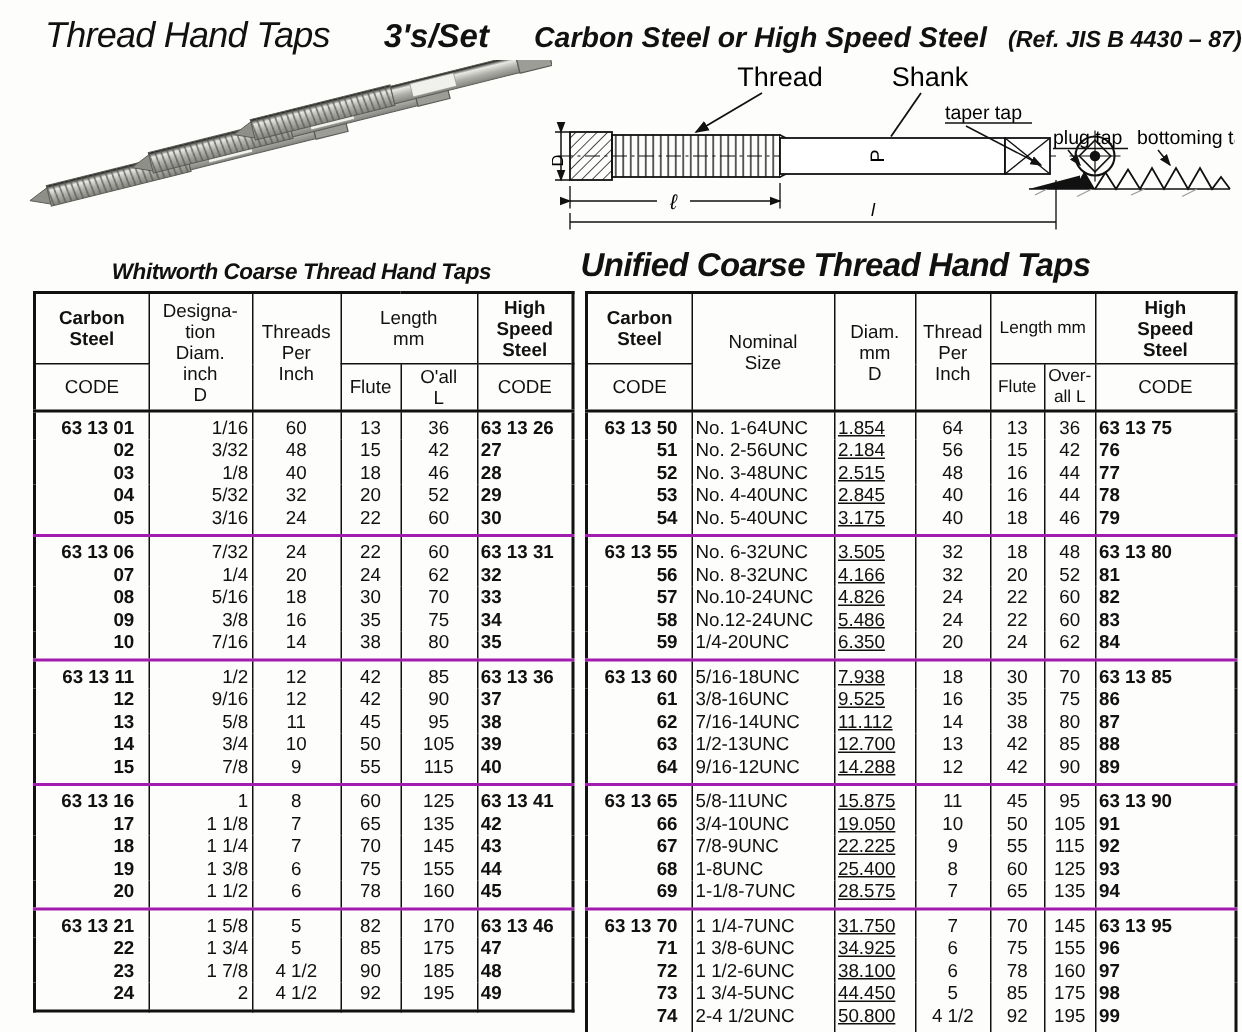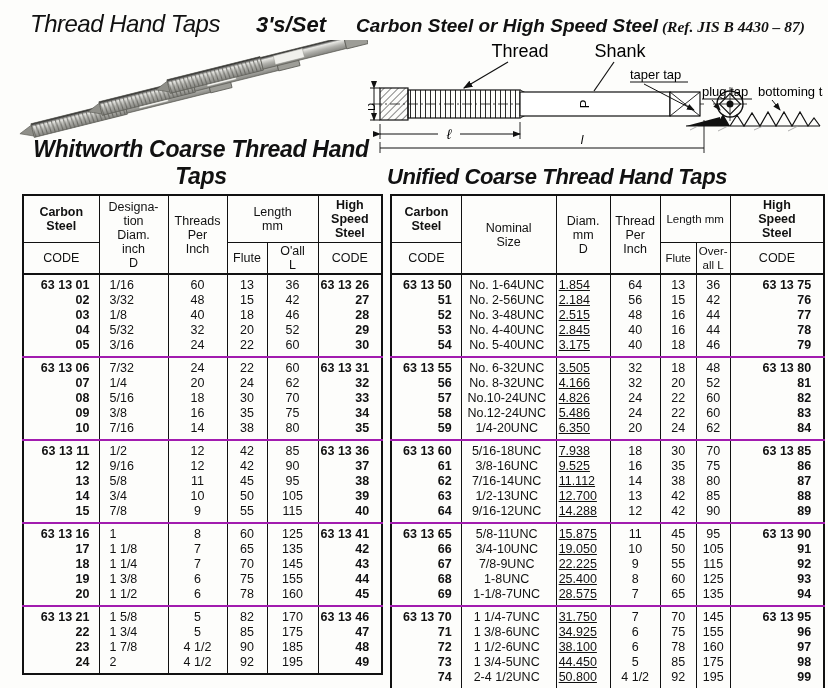--- a/index.html
+++ b/index.html
@@ -9,31 +9,31 @@
     font-family:"Liberation Sans","DejaVu Sans",sans-serif;
     overflow:hidden;
   }
   .page{position:relative;width:828px;height:688px;}
 
   
   .top-header{display:flex;align-items:baseline;padding:10px 0 0 30px;white-space:nowrap;}
   .t-main{font-size:24px;font-weight:normal;font-style:italic;letter-spacing:-0.5px;}
   .t-set{font-size:22px;font-weight:bold;font-style:italic;margin-left:36px;}
   .t-mat{font-size:19px;font-weight:bold;font-style:italic;margin-left:30px;}
-  .t-ref{font-size:15.5px;font-weight:bold;font-style:italic;margin-left:4px;font-family:Liberation Serif, serif;}
+  .t-ref{font-size:15.5px;font-weight:bold;font-style:italic;margin-left:14px;}
 
   
   .hero{display:flex;margin-top:2px;height:118px;}
   .photo-wrap{width:368px;height:116px;}
   .diagram-wrap{width:455px;height:116px;}
   svg text{font-family:"Liberation Sans","DejaVu Sans",sans-serif;}
 
   
   .titles-row{display:flex;padding-left:22px;margin-top:2px;height:30px;align-items:flex-end;}
-  .title-left{width:358px;text-align:center;font-size:23px;font-weight:bold;font-style:italic;letter-spacing:-0.3px;}
+  .title-left{width:358px;text-align:center;font-size:15px;font-weight:bold;font-style:italic;letter-spacing:-0.3px;}
   .title-gap{width:7px;}
   .title-right{width:433px;font-size:22px;font-weight:bold;font-style:italic;letter-spacing:-0.4px;}
 
   
   .tables-row{display:flex;padding-left:22px;margin-top:4px;align-items:flex-start;}
   .tbl-gap{width:7px;}
   table.spec-table{
     border-collapse:collapse;table-layout:fixed;
     border:2px solid #111;
     font-size:12.5px;
@@ -50,23 +50,23 @@
   .spec-table thead tr.r2 th{height:30px;}
   .spec-table thead th.split{border-bottom:1px solid #111;}
   .spec-table thead{border-bottom:2px solid #111;}
   .spec-table tbody{border-top:2px solid #a21caf;}
   .spec-table th.bold-th{font-weight:bold;}
   .spec-table th.small-th{font-size:11.5px;}
   .spec-table td{height:15px;line-height:15px;white-space:nowrap;}
   .spec-table tbody tr:first-child td{padding-top:3px;}
   .spec-table tbody tr:last-child td{padding-bottom:3px;}
   td.code{font-weight:bold;text-align:right;padding-right:9px;}
-  td.hss{font-weight:bold;text-align:right;padding-right:12px;}
-  td.desig{text-align:left;padding-left:10px;}
-  td.nominal{text-align:center;padding-right:6px;margin-left:32px;}
+  td.hss{font-weight:bold;padding-right:12px;}
+  td.desig{text-align:right;padding-left:10px;}
+  td.nominal{text-align:left;padding-right:6px;margin-left:32px;}
   td.diam{text-align:left;padding-right:11px;text-decoration:underline;}
   td.tpi,td.flute,td.oall{text-align:center;}
 </style>
 </head>
 <body>
 
 <div class="page">
 
   <div class="top-header">
     <span class="t-main">Thread Hand Taps</span>

